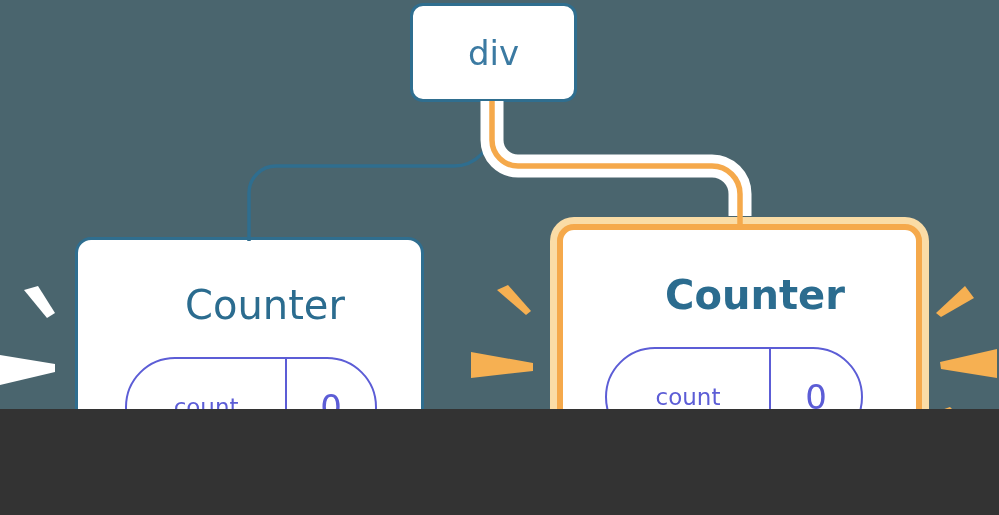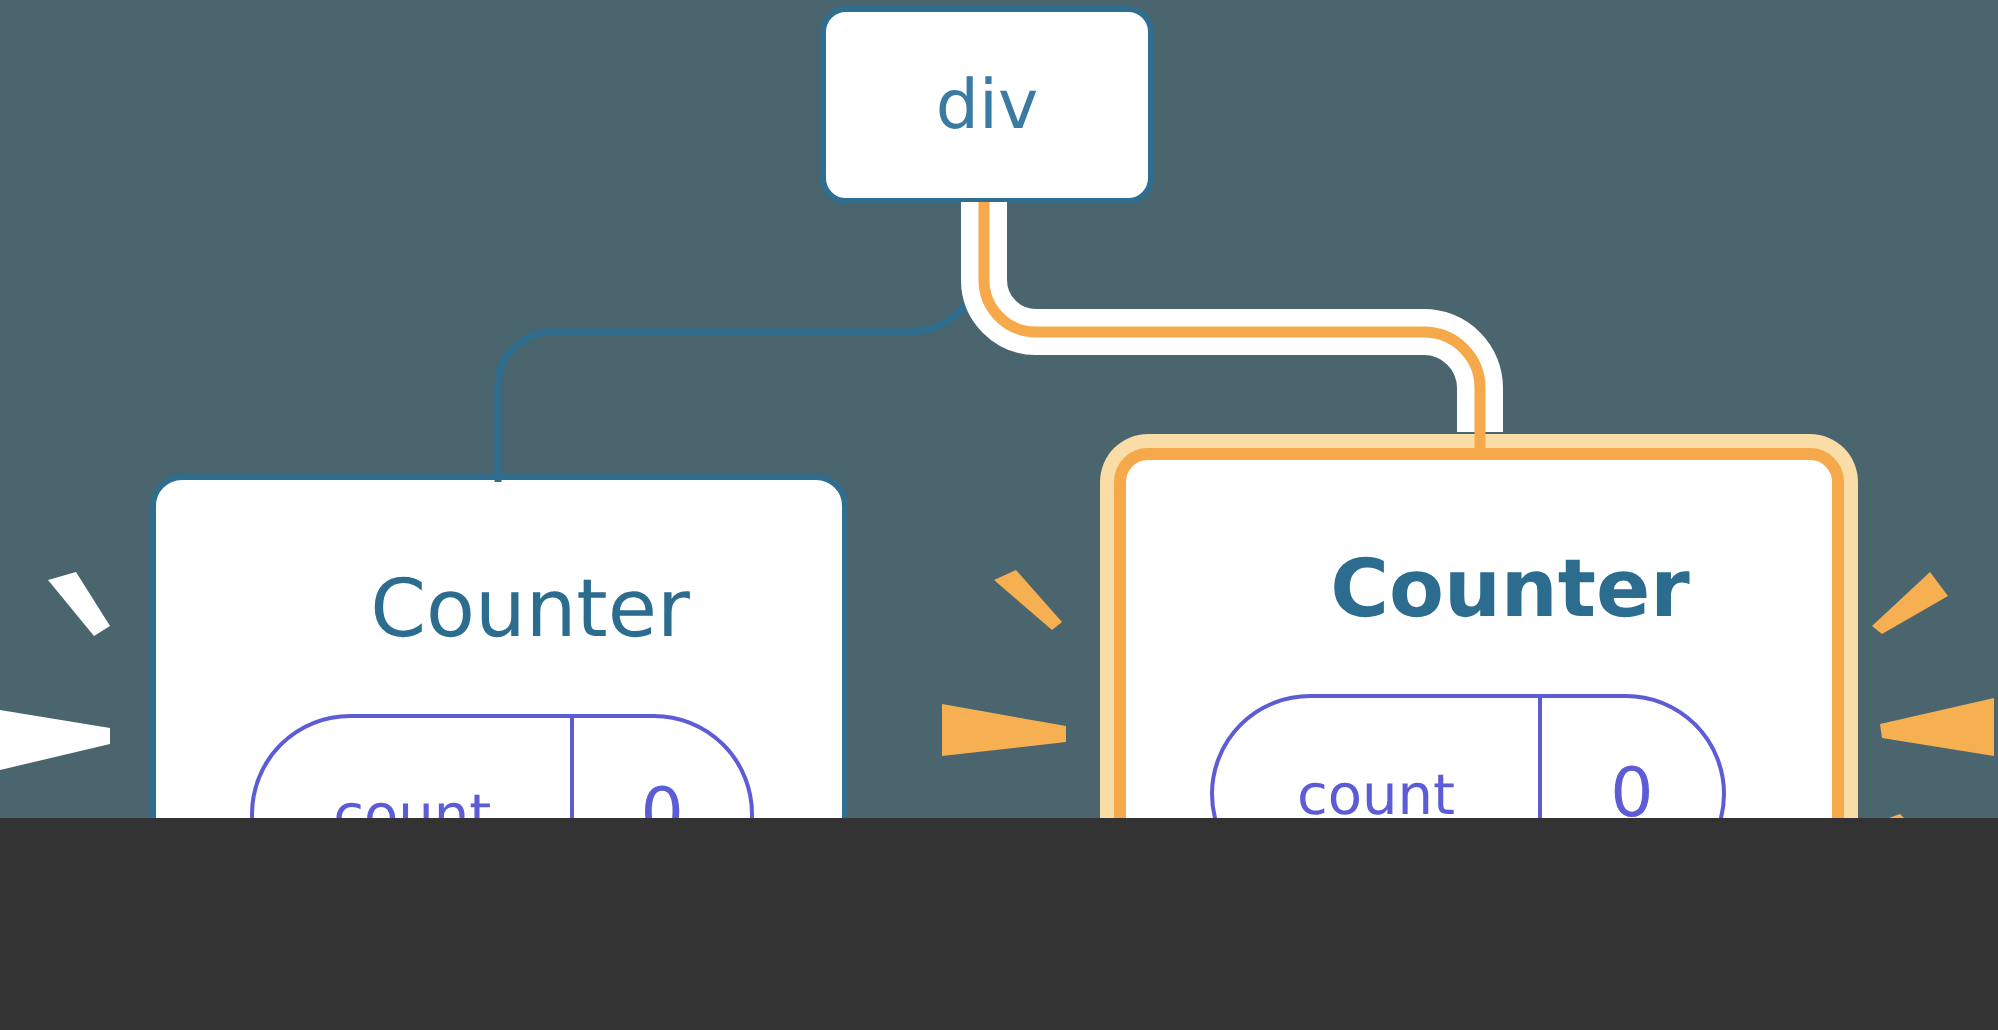--- a/index.html
+++ b/index.html
@@ -59,21 +59,21 @@
     border:2.5px solid var(--purple,#5C5DD6);
     border-radius:50px;
     display:flex;overflow:hidden;
     background:#fff;
   }
   .pill-left{left:47px;top:117px;width:252px;height:100px;}
   .pill-right{left:42px;top:117px;width:258px;height:100px;}
   .pill .name{
     flex:9;display:flex;align-items:center;justify-content:center;
     border-right:2.5px solid var(--purple,#5C5DD6);
-    color:var(--purple,#5C5DD6);font-size:28px;
+    color:var(--purple,#5C5DD6);font-size:23px;
   }
   .pill .value{
     flex:5;display:flex;align-items:center;justify-content:center;
     color:var(--purple,#5C5DD6);font-size:34px;
   }
   
   svg.overlay{
     position:absolute;left:0;top:0;width:999px;height:515px;
     z-index:5;pointer-events:none;
   }

